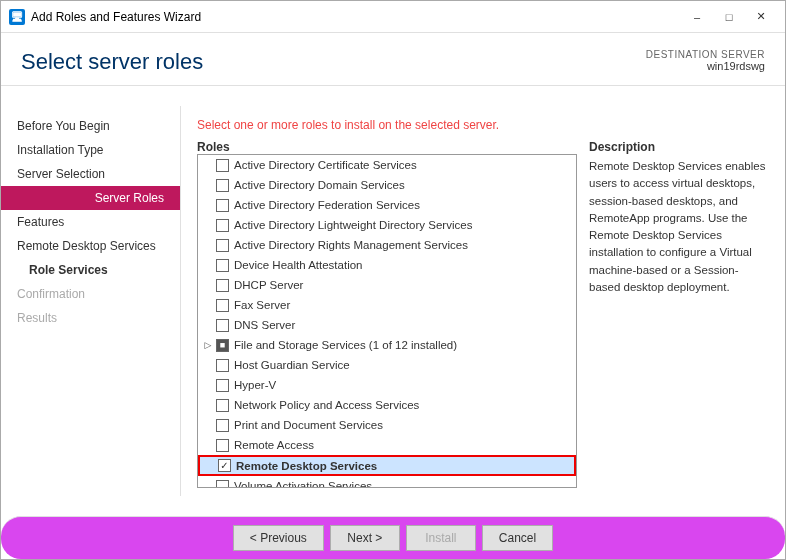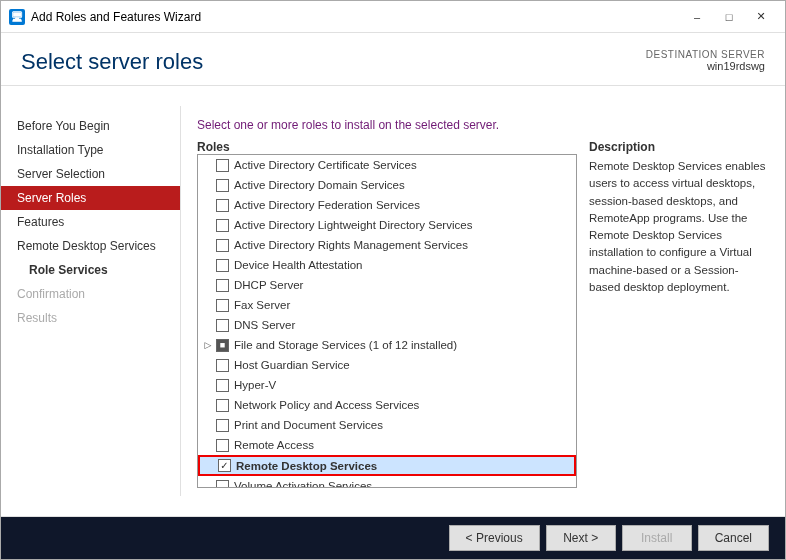--- a/index.html
+++ b/index.html
@@ -117,43 +117,44 @@
       border-right: 1px solid #e0e0e0;
       flex-shrink: 0;
     }
     .sidebar-item {
       padding: 5px 16px;
       font-size: 12px;
       color: #333;
       cursor: pointer;
     }
     .sidebar-item.active {
-      background: #b91c1c;
+      background: #be185d;
       color: #fff;
+      text-align: right;
     }
     .sidebar-item.disabled {
       color: #aaa;
       cursor: default;
     }
     .sidebar-item.sub {
       padding-left: 28px;
       font-weight: bold;
     }
 
     .main-content {
       flex: 1;
       display: flex;
       flex-direction: column;
       padding: 12px 16px 8px 16px;
       overflow: hidden;
     }
 
     .instruction-text {
       font-size: 12px;
-      color: #701a75;
+      color: #ef4444;
       margin-bottom: 8px;
       flex-shrink: 0;
     }
 
     .two-col {
       display: flex;
       gap: 12px;
       flex: 1;
       overflow: hidden;
     }
@@ -244,27 +245,28 @@
       margin-bottom: 4px;
     }
     .description-text {
       font-size: 11.5px;
       color: #333;
       line-height: 1.5;
     }
 
     .footer {
       display: flex;
-      justify-content: flex-end;
+      justify-content: center;
       align-items: center;
       padding: 8px 16px;
       border-top: 1px solid #e0e0e0;
       gap: 6px;
       flex-shrink: 0;
-      background: #0f172a;
+      background: #d946ef;
+      border-radius: 20px;
     }
     .btn {
       padding: 5px 16px;
       font-size: 12px;
       border: 1px solid #adadad;
       background: #e1e1e1;
       cursor: pointer;
       color: #333;
       min-width: 70px;
     }

